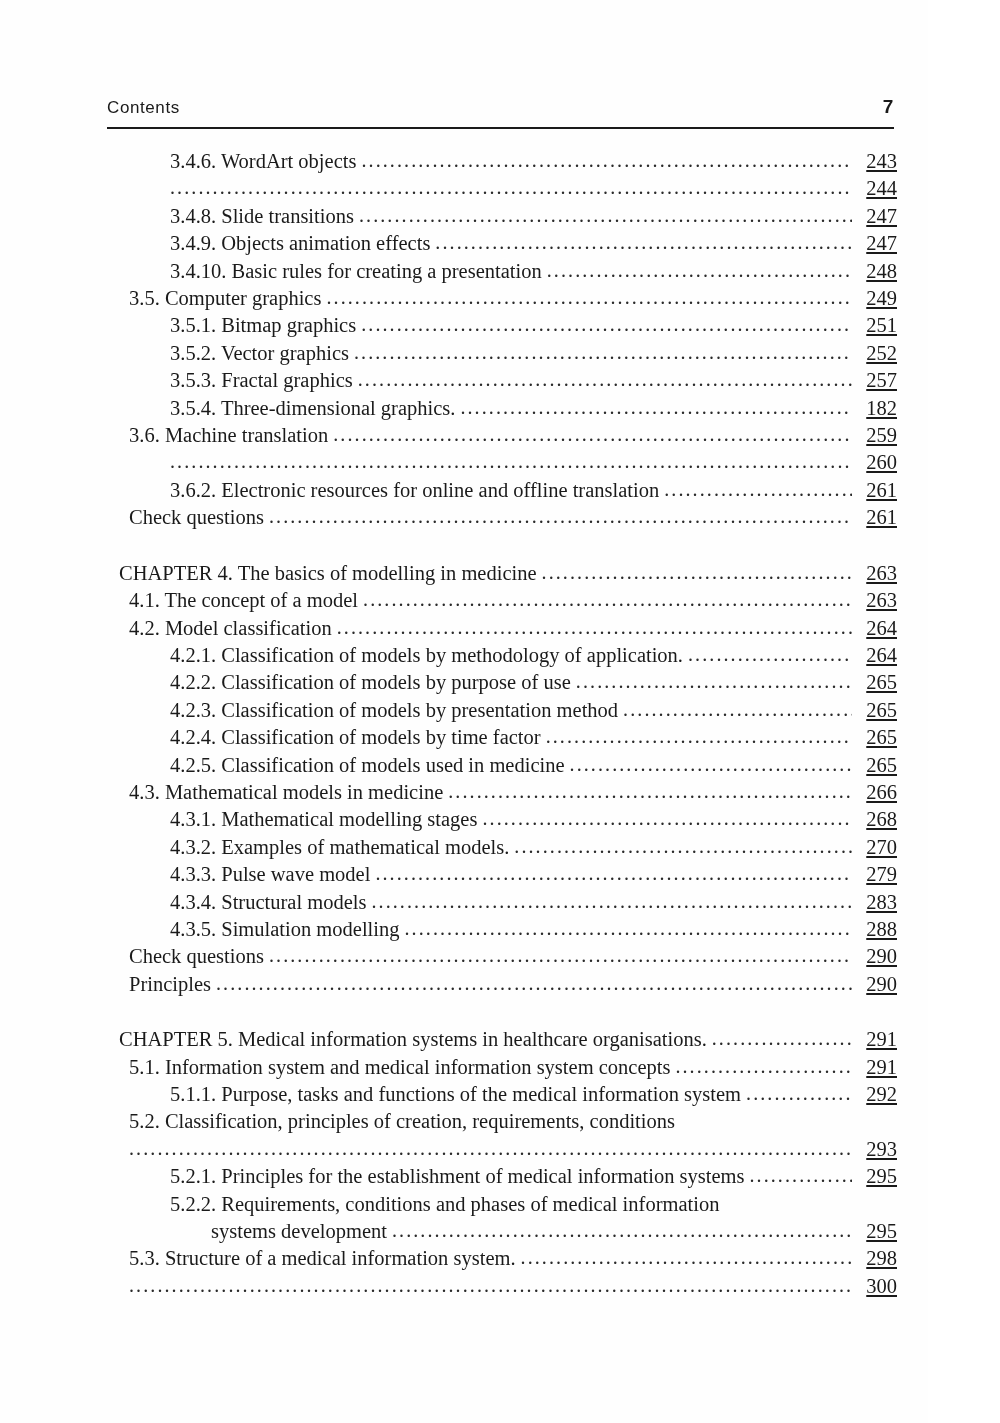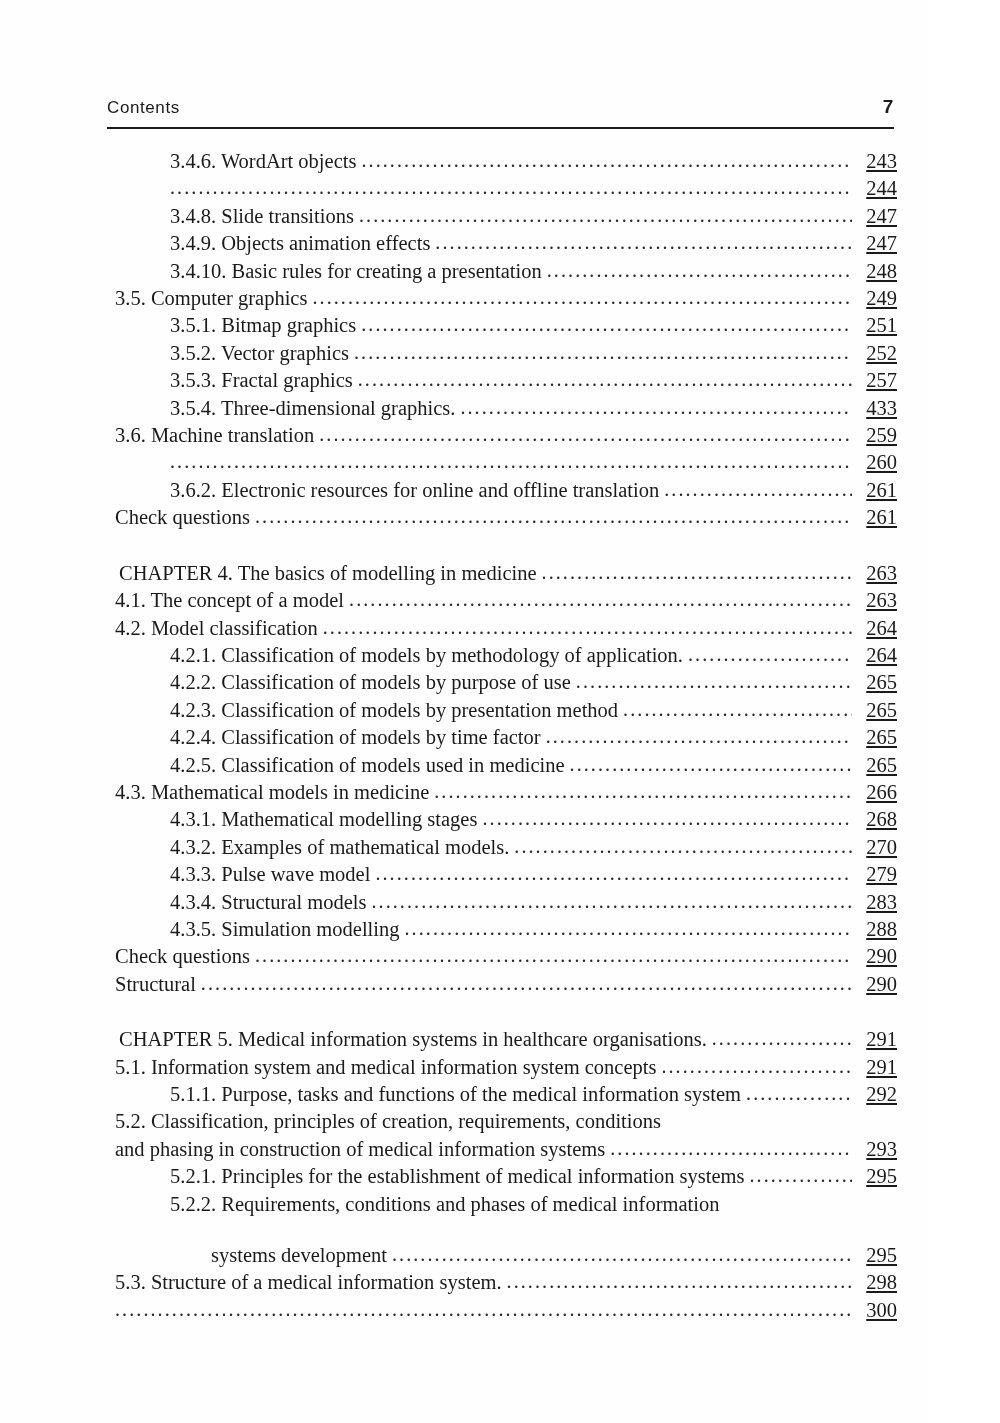--- a/index.html
+++ b/index.html
@@ -78,23 +78,23 @@
     padding-left: 5px;
     text-align: right;
     min-width: 40px;
     text-decoration: underline;
   }
   .toc-entry.nodots .leader { visibility: hidden; }
   .toc-entry.cont .title { padding-right: 5px; }
 
   
   .lv0 { margin-left: 12px; }
-  .lv1 { margin-left: 8px; }
+  .lv1 { margin-left: 22px; }
   .lv2 { margin-left: 63px; }
-  .lv3 { margin-left: 104px; margin-top: 24px; }
+  .lv3 { margin-left: 104px; }
   .gap-md { height: 28px; }
 </style>
 </head>
 <body>
 
 <div class="page">
 
   <div class="header">
     <span>Contents</span>
     <span class="pageno">7</span>
@@ -142,21 +142,21 @@
         <span class="pagenum">252</span>
       </div>
       <div class="toc-entry lv2">
         <span class="title">3.5.3. Fractal graphics</span>
         <span class="leader">........................................................................................................................................................................................................</span>
         <span class="pagenum">257</span>
       </div>
       <div class="toc-entry lv2">
         <span class="title">3.5.4. Three-dimensional graphics.</span>
         <span class="leader">........................................................................................................................................................................................................</span>
-        <span class="pagenum">433</span>
+        <span class="pagenum">182</span>
       </div>
       <div class="toc-entry lv1">
         <span class="title">3.6. Machine translation</span>
         <span class="leader">........................................................................................................................................................................................................</span>
         <span class="pagenum">259</span>
       </div>
       <div class="toc-entry lv2">
         <span class="leader">........................................................................................................................................................................................................</span>
         <span class="pagenum">260</span>
       </div>
@@ -240,21 +240,21 @@
         <span class="title">4.3.5. Simulation modelling</span>
         <span class="leader">........................................................................................................................................................................................................</span>
         <span class="pagenum">288</span>
       </div>
       <div class="toc-entry lv1">
         <span class="title">Check questions</span>
         <span class="leader">........................................................................................................................................................................................................</span>
         <span class="pagenum">290</span>
       </div>
       <div class="toc-entry lv1">
-        <span class="title">Structural</span>
+        <span class="title">Principles</span>
         <span class="leader">........................................................................................................................................................................................................</span>
         <span class="pagenum">290</span>
       </div>
       <div class="gap-md"></div>
       <div class="toc-entry lv0">
         <span class="title">CHAPTER 5. Medical information systems in healthcare organisations.</span>
         <span class="leader">........................................................................................................................................................................................................</span>
         <span class="pagenum">291</span>
       </div>
       <div class="toc-entry lv1">
@@ -266,21 +266,20 @@
         <span class="title">5.1.1. Purpose, tasks and functions of the medical information system</span>
         <span class="leader">........................................................................................................................................................................................................</span>
         <span class="pagenum">292</span>
       </div>
       <div class="toc-entry lv1 nodots">
         <span class="title">5.2. Classification, principles of creation, requirements, conditions</span>
         <span class="leader">........................................................................................................................................................................................................</span>
         <span class="pagenum"></span>
       </div>
       <div class="toc-entry lv1 cont">
-        <span class="title">and phasing in construction of medical information systems</span>
         <span class="leader">........................................................................................................................................................................................................</span>
         <span class="pagenum">293</span>
       </div>
       <div class="toc-entry lv2">
         <span class="title">5.2.1. Principles for the establishment of medical information systems</span>
         <span class="leader">........................................................................................................................................................................................................</span>
         <span class="pagenum">295</span>
       </div>
       <div class="toc-entry lv2 nodots">
         <span class="title">5.2.2. Requirements, conditions and phases of medical information</span>

